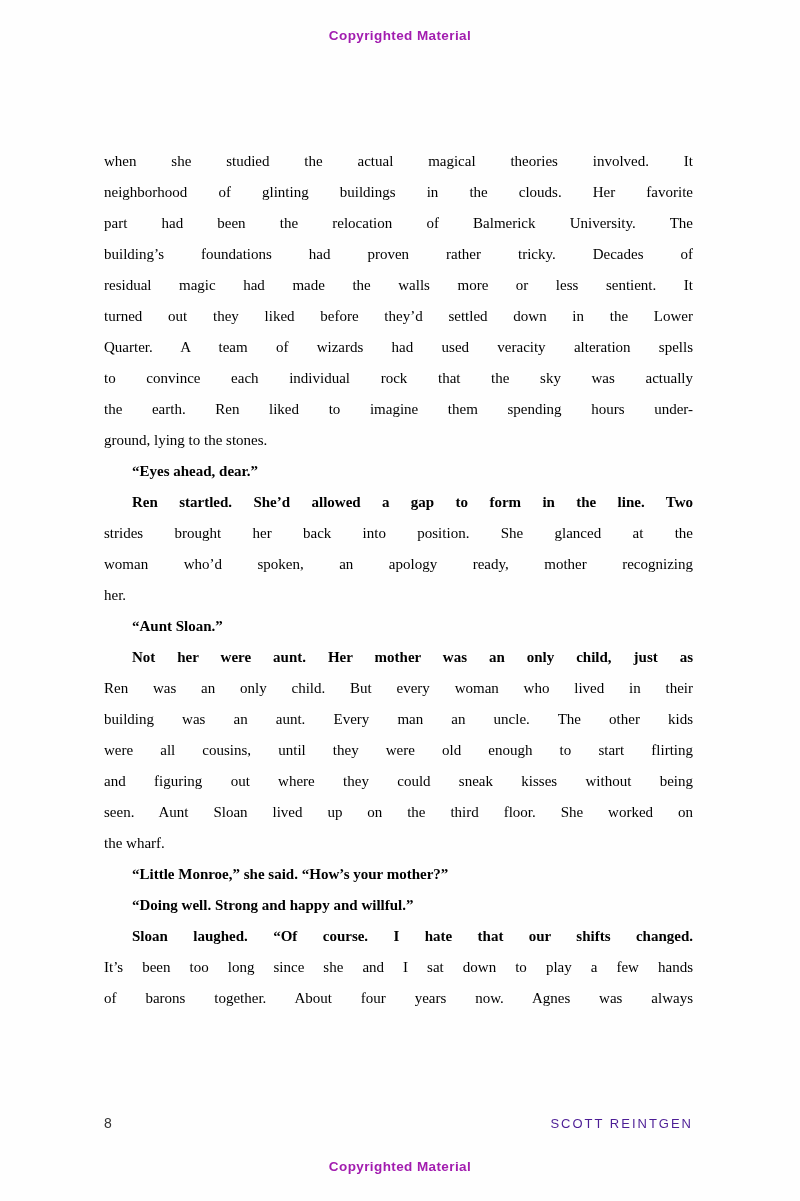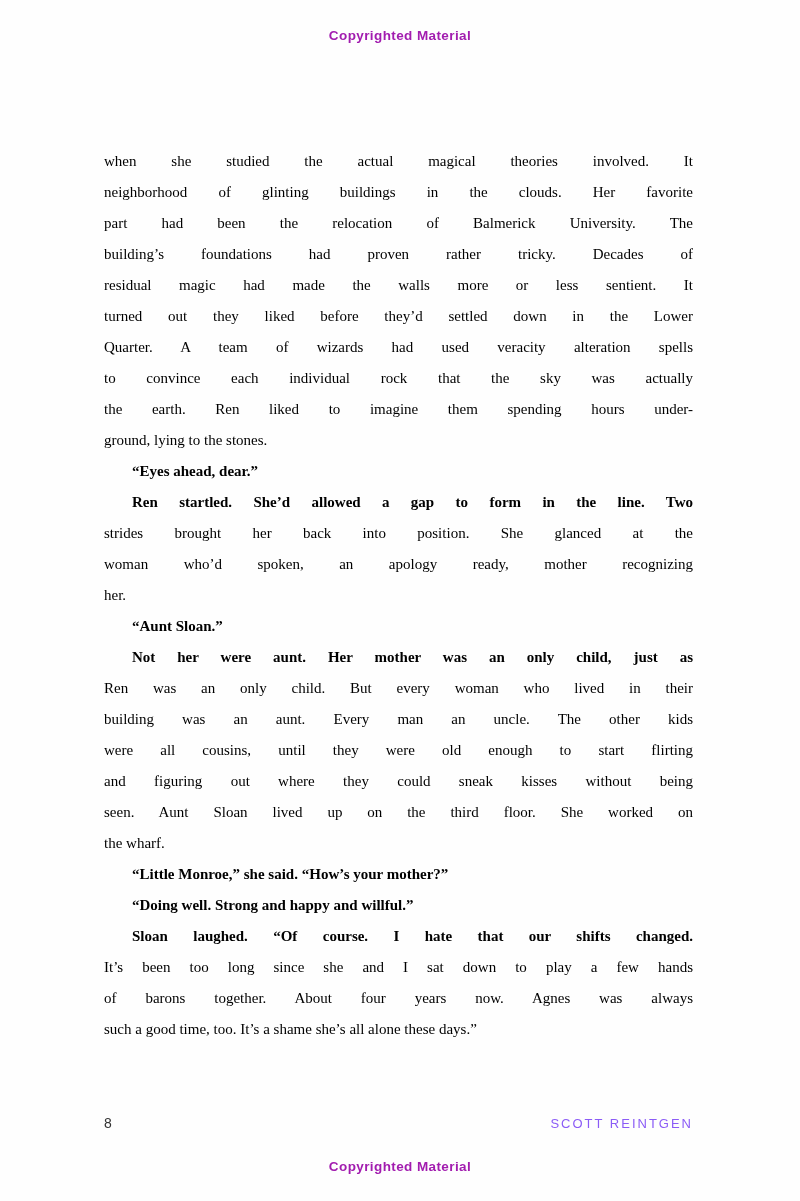--- a/index.html
+++ b/index.html
@@ -61,21 +61,21 @@
   }
   .page-number {
     font-family: "Liberation Sans", sans-serif;
     font-size: 14px;
     color: #333333;
   }
   .running-author {
     font-family: "Liberation Sans", sans-serif;
     font-size: 13px;
     letter-spacing: 2px;
-    color: #8b5cf6;
+    color: #4c1d95;
   }
 </style>
 </head>
 <body>
 
 <div class="page">
 
   <div class="copyright-banner copyright-top">Copyrighted Material</div>
 
   <main class="page-body">
@@ -115,21 +115,20 @@
       <div class="para">
         <div class="line last first-indent">“Little Monroe,” she said. “How’s your mother?”</div>
       </div>
       <div class="para">
         <div class="line last first-indent">“Doing well. Strong and happy and willful.”</div>
       </div>
       <div class="para">
         <div class="line first-indent">Sloan laughed. “Of course. I hate that our shifts changed.</div>
         <div class="line">It’s been too long since she and I sat down to play a few hands</div>
         <div class="line">of barons together. About four years now. Agnes was always</div>
-        <div class="line last">such a good time, too. It’s a shame she’s all alone these days.”</div>
       </div>
     </main>
 
   <div class="footer-row">
     <span class="page-number">8</span>
     <span class="running-author">SCOTT REINTGEN</span>
   </div>
 
   <div class="copyright-banner copyright-bottom">Copyrighted Material</div>
 

